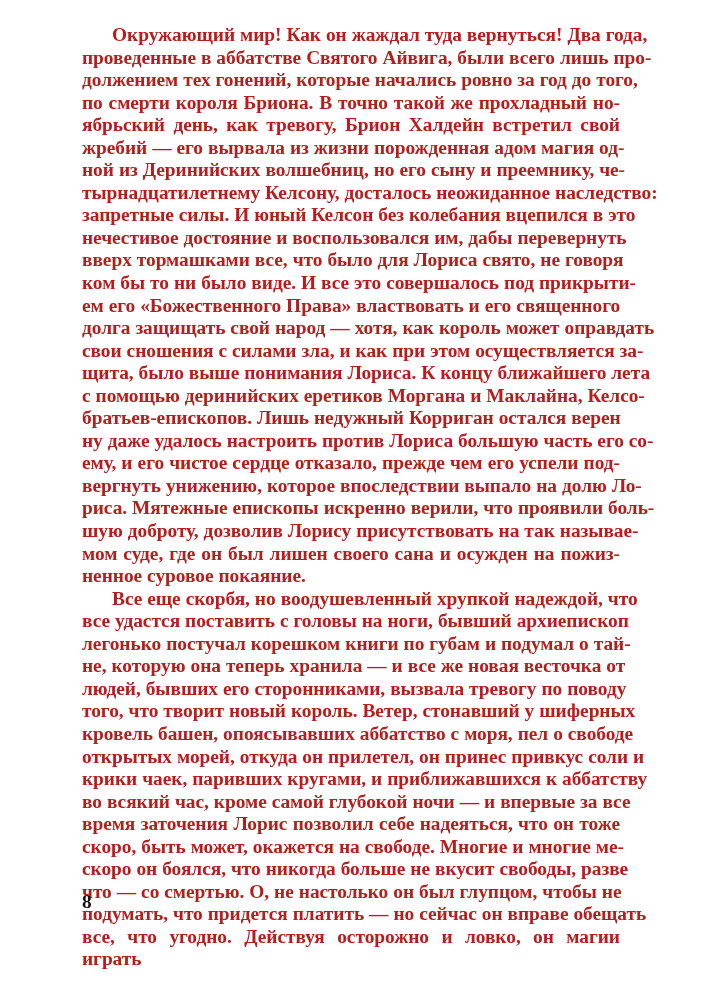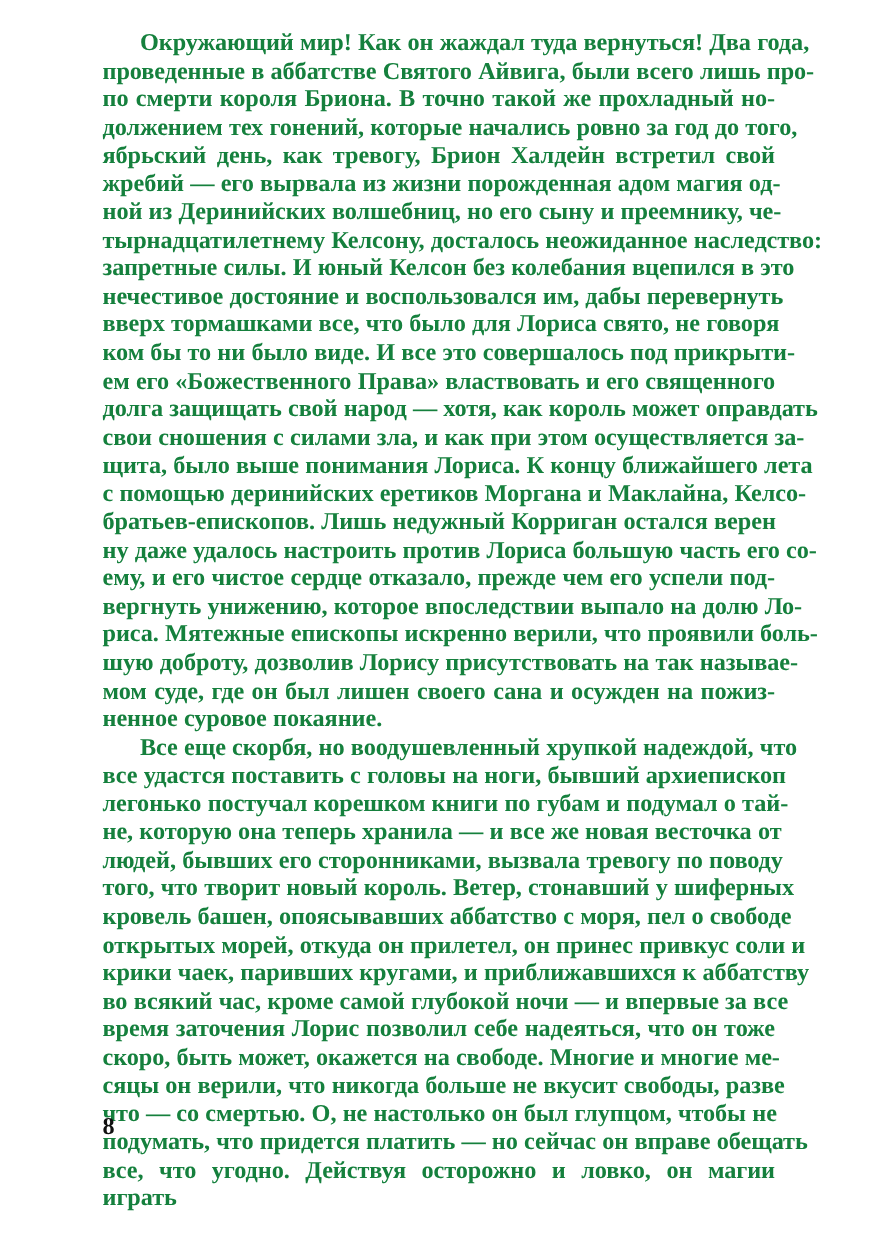--- a/index.html
+++ b/index.html
@@ -30,21 +30,21 @@
 
   .para {
     margin: 0;
     font-size: 19.4px;
     line-height: 22.55px;
     text-align: justify;
     text-justify: inter-word;
     font-weight: 600;
     letter-spacing: -0.05px;
     word-spacing: 0.2px;
-    color: #15803d;
+    color: #b91c1c;
   }
 
   
   .line {
     display: block;
     text-align: justify;
     text-align-last: justify;
     white-space: pre;
   }
 
@@ -86,22 +86,22 @@
 </style>
 </head>
 <body>
 
 <div class="page">
 
   <div class="textblock">
     <p class="para">
         <span class="line indent-first">Окружающий мир! Как он жаждал туда вернуться! Два года,</span>
         <span class="line">проведенные в аббатстве Святого Айвига, были всего лишь про-</span>
+        <span class="line">должением тех гонений, которые начались ровно за год до того,</span>
         <span class="line">по смерти короля Бриона. В точно такой же прохладный но-</span>
-        <span class="line">должением тех гонений, которые начались ровно за год до того,</span>
         <span class="line">ябрьский день, как тревогу, Брион Халдейн встретил свой</span>
         <span class="line">жребий — его вырвала из жизни порожденная адом магия од-</span>
         <span class="line">ной из Деринийских волшебниц, но его сыну и преемнику, че-</span>
         <span class="line">тырнадцатилетнему Келсону, досталось неожиданное наследство:</span>
         <span class="line">запретные силы. И юный Келсон без колебания вцепился в это</span>
         <span class="line">нечестивое достояние и воспользовался им, дабы перевернуть</span>
         <span class="line">вверх тормашками все, что было для Лориса свято, не говоря</span>
         <span class="line">ком бы то ни было виде. И все это совершалось под прикрыти-</span>
         <span class="line">ем его «Божественного Права» властвовать и его священного</span>
         <span class="line">долга защищать свой народ — хотя, как король может оправдать</span>
@@ -123,21 +123,21 @@
         <span class="line">легонько постучал корешком книги по губам и подумал о тай-</span>
         <span class="line">не, которую она теперь хранила — и все же новая весточка от</span>
         <span class="line">людей, бывших его сторонниками, вызвала тревогу по поводу</span>
         <span class="line">того, что творит новый король. Ветер, стонавший у шиферных</span>
         <span class="line">кровель башен, опоясывавших аббатство с моря, пел о свободе</span>
         <span class="line">открытых морей, откуда он прилетел, он принес привкус соли и</span>
         <span class="line">крики чаек, паривших кругами, и приближавшихся к аббатству</span>
         <span class="line">во всякий час, кроме самой глубокой ночи — и впервые за все</span>
         <span class="line">время заточения Лорис позволил себе надеяться, что он тоже</span>
         <span class="line">скоро, быть может, окажется на свободе. Многие и многие ме-</span>
-        <span class="line">сяцы он верили, что никогда больше не вкусит свободы, разве</span>
+        <span class="line">скоро он боялся, что никогда больше не вкусит свободы, разве</span>
         <span class="line">что — со смертью. О, не настолько он был глупцом, чтобы не</span>
         <span class="line">подумать, что придется платить — но сейчас он вправе обещать</span>
         <span class="line last">все, что угодно. Действуя осторожно и ловко, он магии играть</span>
       </p>
   </div>
 
 
   <div class="folio">8</div>
 
 </div>

